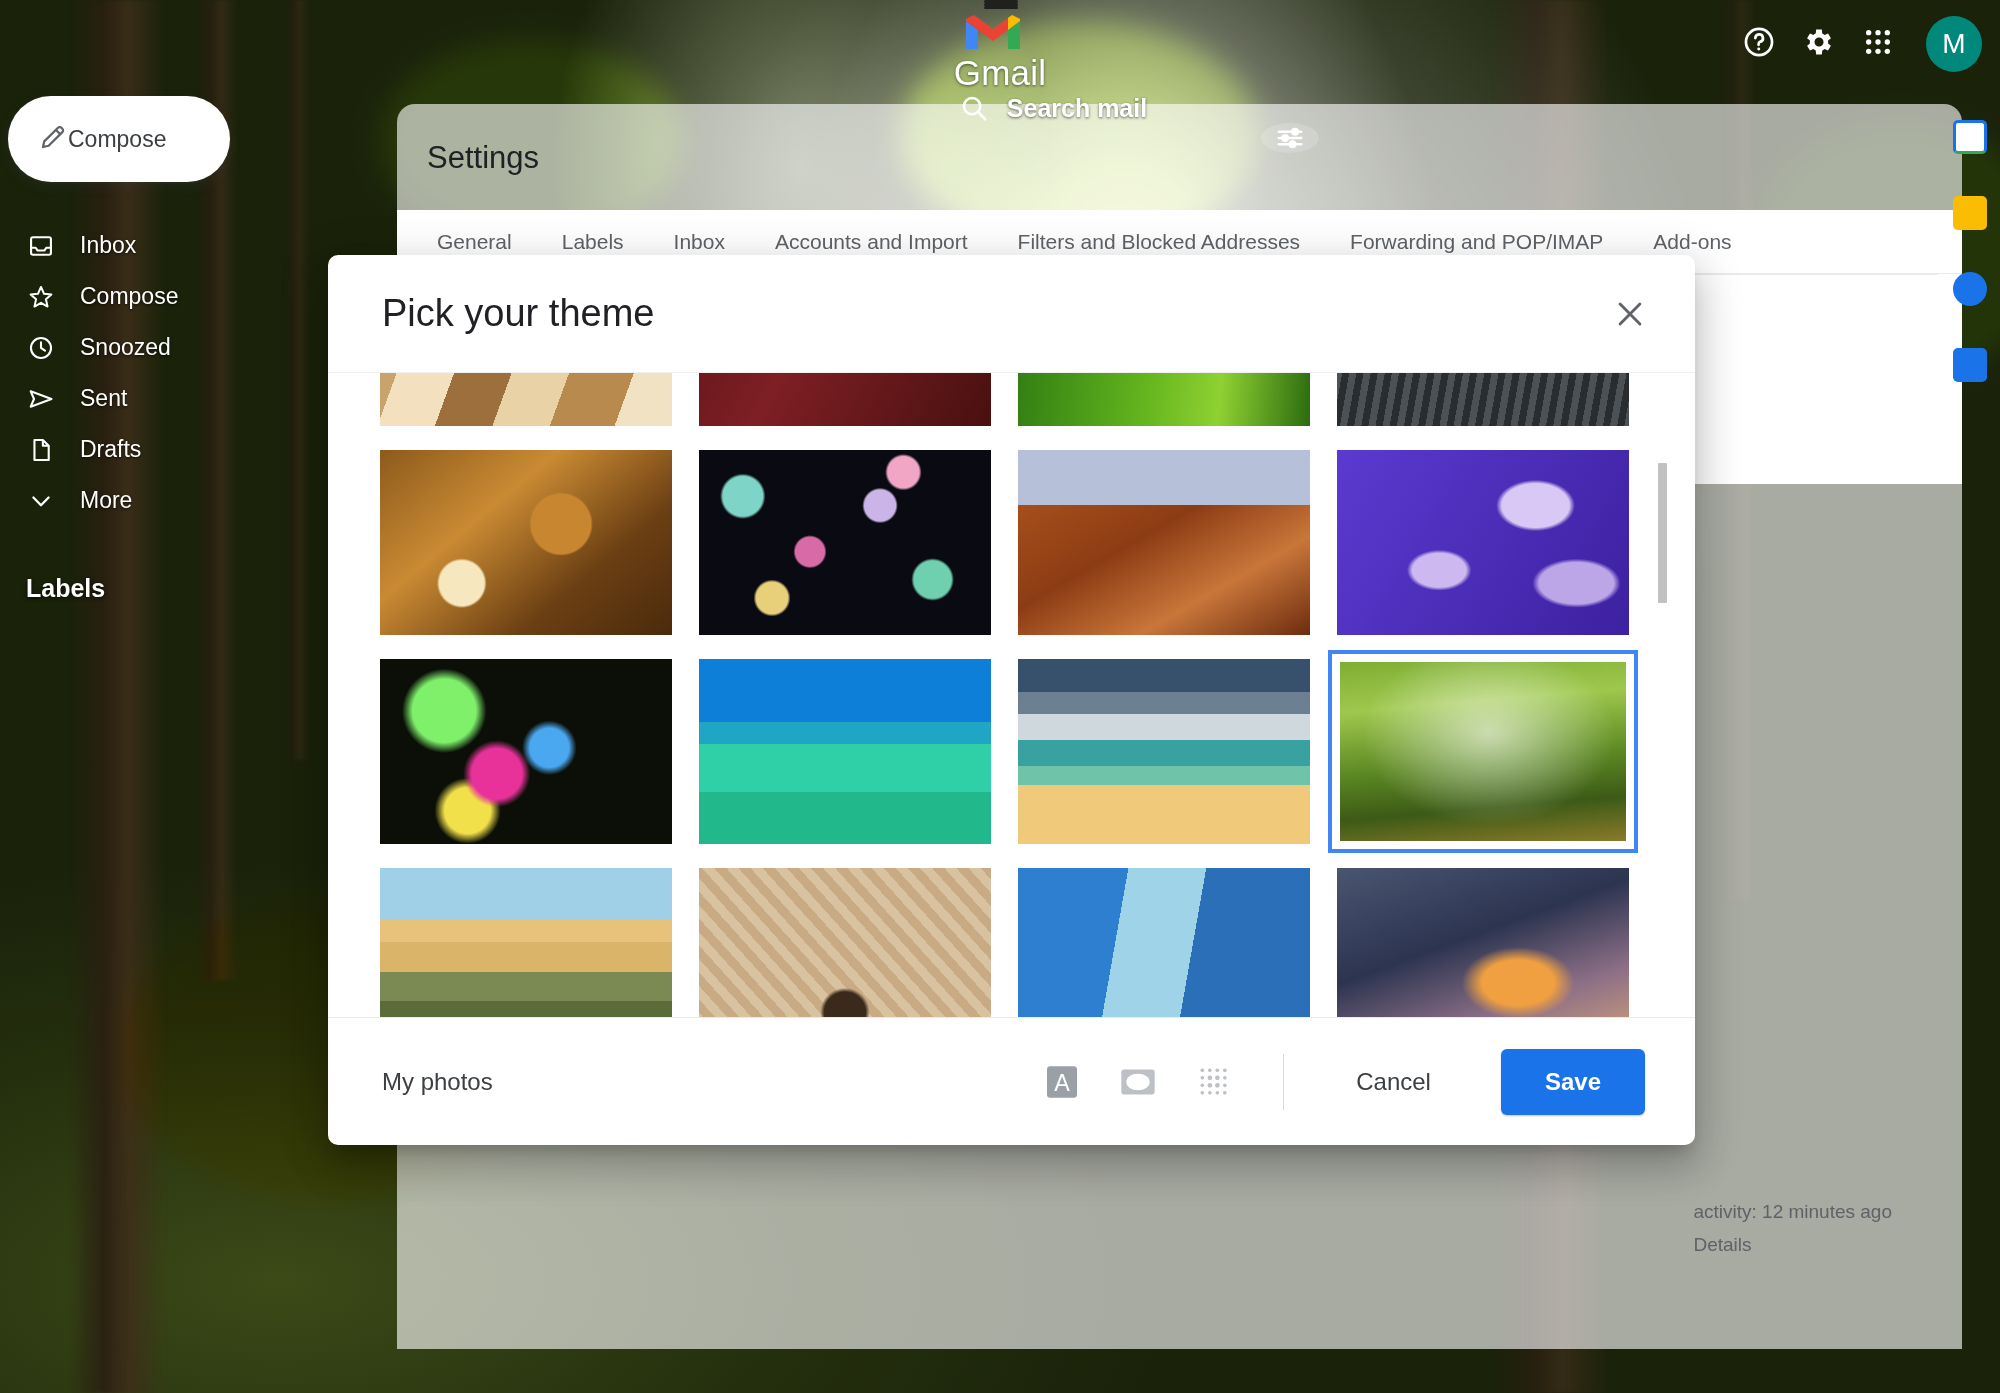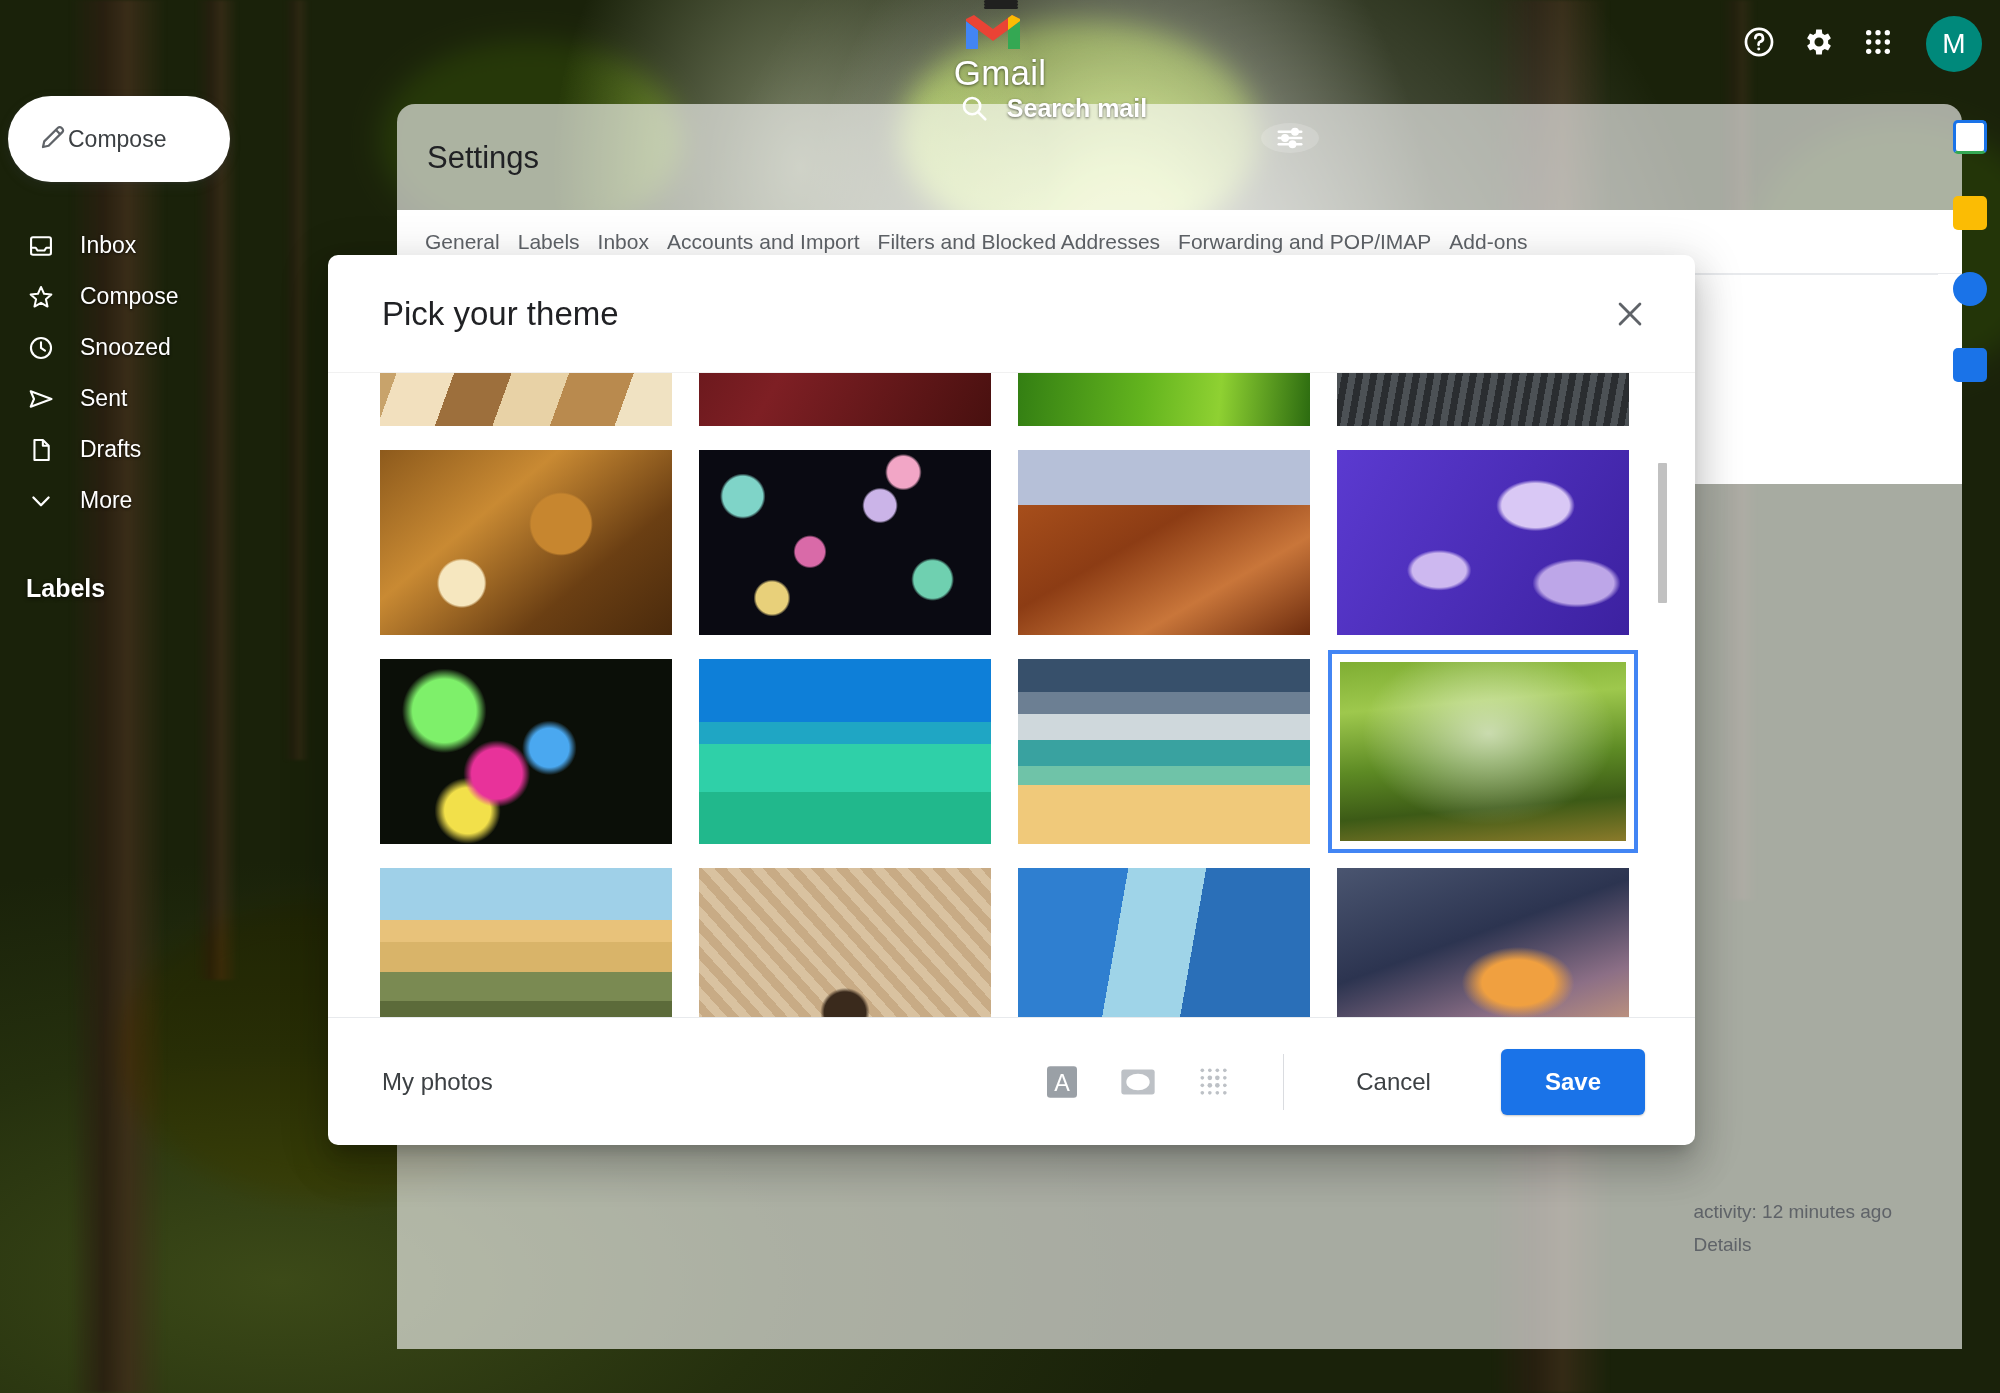--- a/index.html
+++ b/index.html
@@ -108,21 +108,21 @@
     position: absolute; left: 397px; top: 104px; right: 38px; bottom: 44px;
     background: rgba(255,255,255,.62);
     border-radius: 18px 18px 0 0;
     z-index: 20; overflow: hidden;
   }
   .settings-title {
     font-size: 31px; color: #202124; padding: 36px 0 0 30px;
   }
   .settings-tabsbar {
     margin-top: 34px; background: #fff; height: 64px;
-    display: flex; align-items: center; gap: 18px; padding-left: 28px;
+    display: flex; align-items: center; gap: 50px; padding-left: 40px;
     border-bottom: 1px solid #e8eaed;
   }
   .settings-tab { font-size: 21px; color: #5f6368; white-space: nowrap; }
   .settings-body { background: #fff; height: 210px; }
   .settings-divider { height: 1px; background: #e8eaed; margin: 0 24px; }
 
   .footer-activity {
     position: absolute; right: 70px; bottom: 88px;
     color: #5f6368; font-size: 19px; line-height: 33px;
   }
@@ -139,21 +139,21 @@
     position: absolute; left: 328px; top: 255px; width: 1367px; height: 890px;
     background: #fff; border-radius: 10px; z-index: 60;
     box-shadow: 0 11px 15px -7px rgba(0,0,0,.2), 0 24px 38px 3px rgba(0,0,0,.14), 0 9px 46px 8px rgba(0,0,0,.12);
     display: flex; flex-direction: column; overflow: hidden;
   }
   .dlg-head {
     height: 118px; flex: 0 0 118px; display: flex; align-items: center;
     padding: 0 44px 0 54px; justify-content: space-between;
     border-bottom: 1px solid #f1f1f1;
   }
-  .dlg-title { font-size: 33px; color: #202124; }
+  .dlg-title { font-size: 38px; color: #202124; }
   .dlg-close { width: 42px; height: 42px; display:flex; align-items:center; justify-content:center; }
 
   .dlg-body { flex: 1 1 auto; position: relative; overflow: hidden; padding: 0 52px; }
   .grid {
     display: grid; grid-template-columns: repeat(4, 292px);
     gap: 24px 27px; position: absolute; left: 52px; top: -132px;
   }
   .thumb { width: 292px; height: 185px; background-size: cover; background-position: center; cursor: pointer; }
   .thumb.selected {
     outline: 4px solid #4285f4; outline-offset: 5px;

